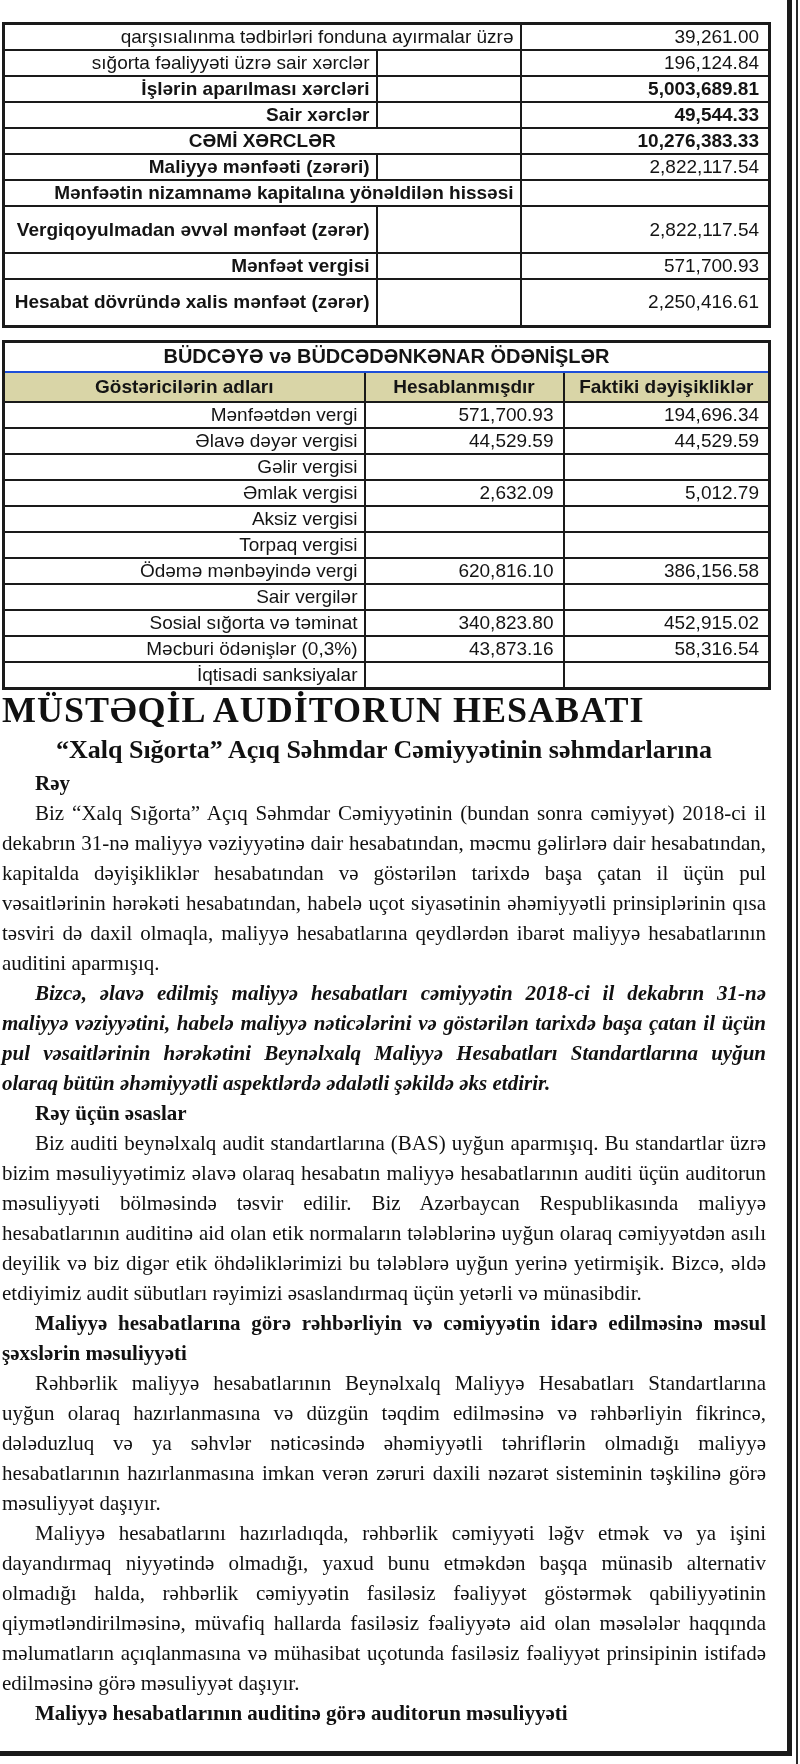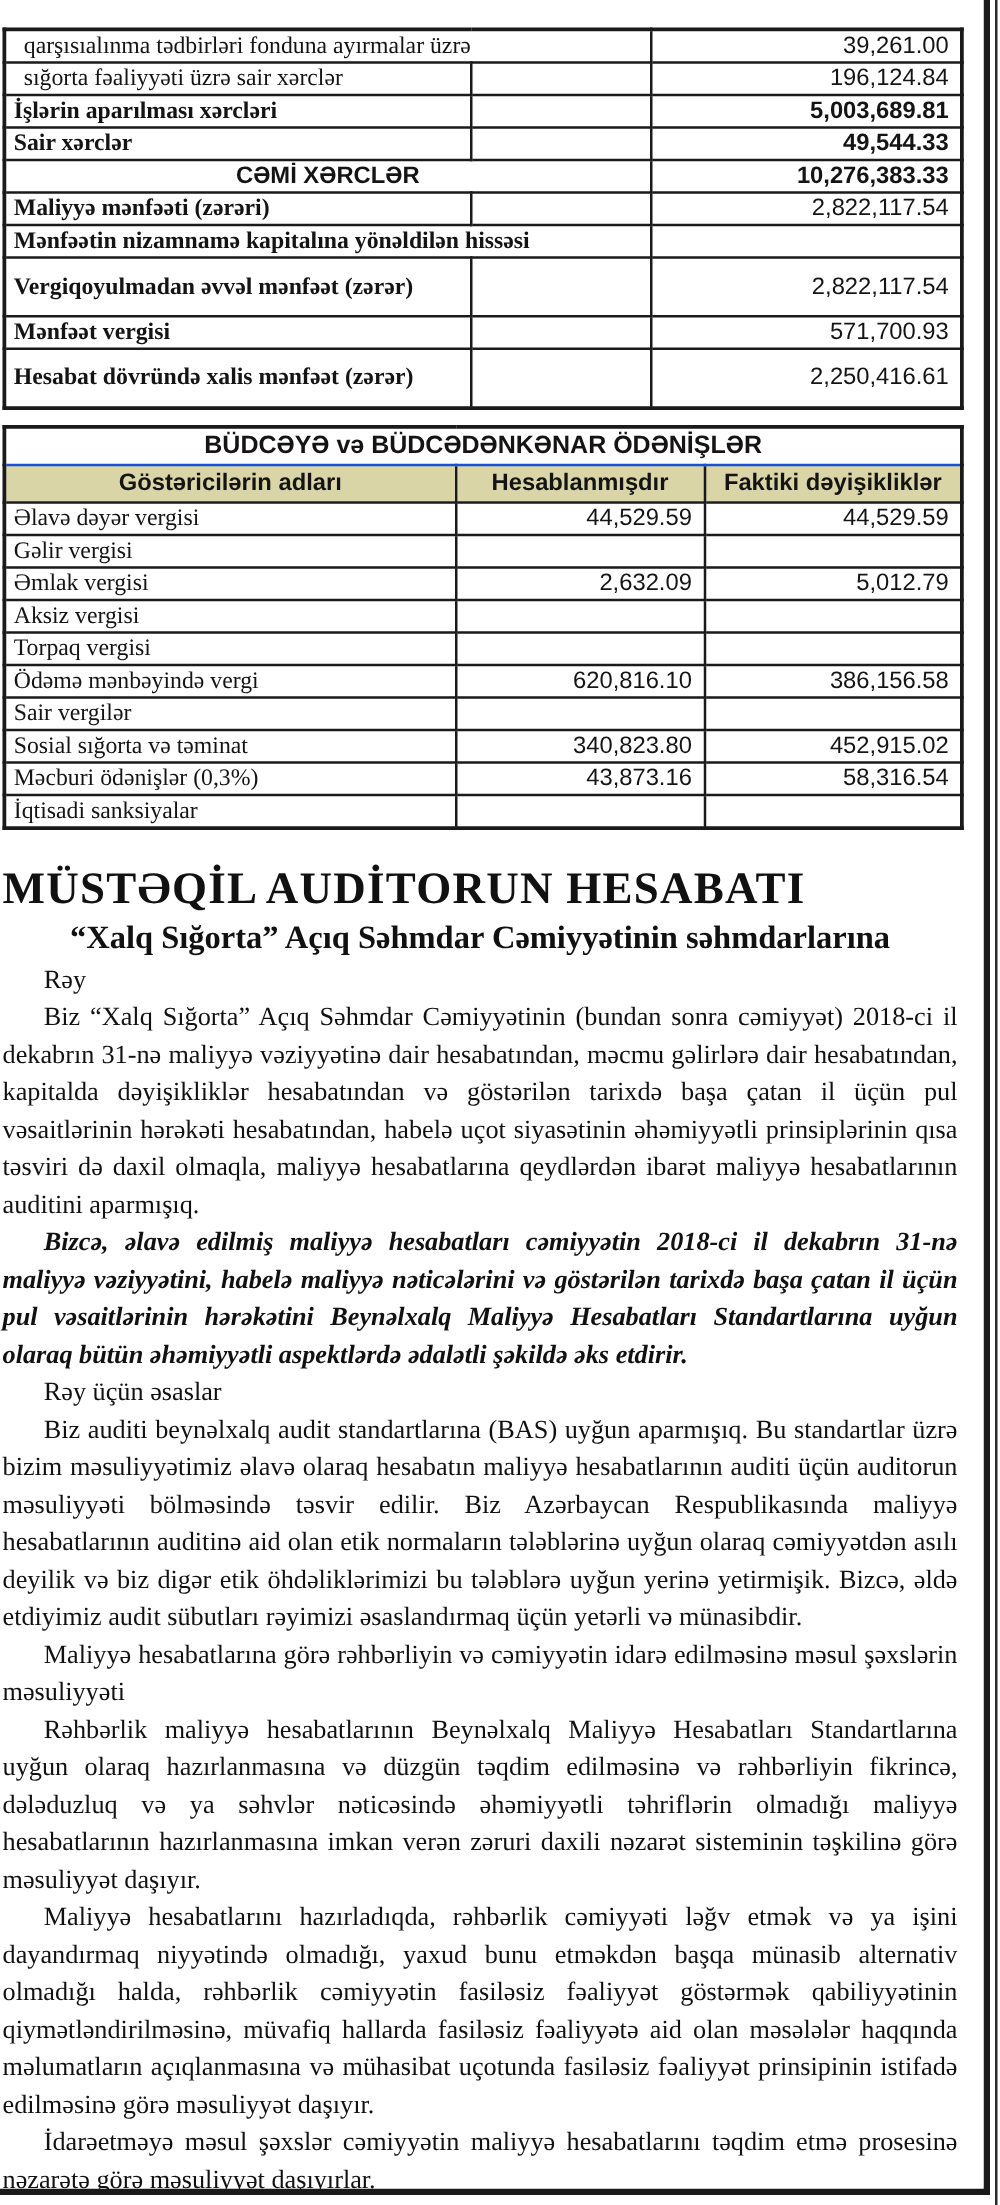--- a/index.html
+++ b/index.html
@@ -9,42 +9,42 @@
   }
   
   .frame-right-thick{position:absolute;left:787px;top:0;width:5px;height:1756px;background:#1a1a1a;}
   .frame-right-thin{position:absolute;left:796px;top:0;width:2px;height:1764px;background:#2a2a2a;}
   .frame-bottom-thick{position:absolute;left:0;top:1751px;width:792px;height:5px;background:#1a1a1a;}
   
   table{border-collapse:collapse;table-layout:fixed;position:absolute;background:#fff;}
   td,th{border:2px solid #1a1a1a;font-size:19px;padding:1px 6px;overflow:hidden;vertical-align:middle;}
   .tbl1{left:2px;top:22px;width:766px;border:3px solid #1a1a1a;}
   .tbl2{left:2px;top:340px;width:766px;border:3px solid #1a1a1a;}
-  .lbl{text-align:left;font-family:Liberation Serif, serif;}
+  .lbl{text-align:right;}
   .val{text-align:right;padding-right:9px;}
   .b{font-weight:bold;}
   .indent td.lbl{padding-left:14px;font-weight:normal;}
   .center{text-align:center;}
   .tbl2 .title-row td{font-weight:bold;text-align:center;font-size:20px;border-bottom:2px solid #1d4ed8;}
   .tbl2 th{background:#d9d5a7;font-weight:bold;text-align:center;font-size:19px;}
   
   .report{
     position:absolute;left:2px;top:690px;width:764px;
     font-family:"Liberation Serif",serif;font-size:21px;line-height:30px;
     text-align:justify;color:#111;
   }
   .report-title{
     font-size:36px;line-height:40px;font-weight:bold;text-align:left;
     letter-spacing:1px;margin:0 0 4px 0;
   }
   .report-subtitle{
     font-size:26px;line-height:32px;font-weight:bold;text-align:center;margin:0 0 2px 0;
   }
   .report p{margin:0;text-indent:33px;}
-  .report .hdg{font-weight:normal;}
+  .report .hdg{font-weight:bold;}
   .report .bi{font-weight:bold;font-style:italic;}
 </style>
 </head>
 <body>
 
 <table class="tbl1">
   <colgroup>
       <col style="width:373px">
       <col style="width:144px">
       <col style="width:249px">
@@ -109,20 +109,25 @@
   <tbody>
       <tr class="title-row" style="height:30px">
     <td colspan="3">BÜDCƏYƏ və BÜDCƏDƏNKƏNAR ÖDƏNİŞLƏR</td>
   </tr>
   <tr style="height:30px">
     <th>Göstəricilərin adları</th>
     <th>Hesablanmışdır</th>
     <th>Faktiki dəyişikliklər</th>
   </tr>
   <tr style="height:25px">
+    <td class="lbl">Mənfəətdən vergi</td>
+    <td class="val">571,700.93</td>
+    <td class="val">194,696.34</td>
+  </tr>
+  <tr style="height:25px">
     <td class="lbl">Əlavə dəyər vergisi</td>
     <td class="val">44,529.59</td>
     <td class="val">44,529.59</td>
   </tr>
   <tr style="height:25px">
     <td class="lbl">Gəlir vergisi</td>
     <td class="val"></td>
     <td class="val"></td>
   </tr>
   <tr style="height:25px">
@@ -172,20 +177,19 @@
   <div class="report-title">MÜSTƏQİL AUDİTORUN HESABATI</div>
   <div class="report-subtitle">“Xalq Sığorta” Açıq Səhmdar Cəmiyyətinin səhmdarlarına</div>
   <p class="hdg">Rəy</p>
   <p>Biz “Xalq Sığorta” Açıq Səhmdar Cəmiyyətinin (bundan sonra cəmiyyət) 2018-ci il dekabrın 31-nə maliyyə vəziyyətinə dair hesabatından, məcmu gəlirlərə dair hesabatından, kapitalda dəyişikliklər hesabatından və göstərilən tarixdə başa çatan il üçün pul vəsaitlərinin hərəkəti hesabatından, habelə uçot siyasətinin əhəmiyyətli prinsiplərinin qısa təsviri də daxil olmaqla, maliyyə hesabatlarına qeydlərdən ibarət maliyyə hesabatlarının auditini aparmışıq.</p>
   <p class="bi">Bizcə, əlavə edilmiş maliyyə hesabatları cəmiyyətin 2018-ci il dekabrın 31-nə maliyyə vəziyyətini, habelə maliyyə nəticələrini və göstərilən tarixdə başa çatan il üçün pul vəsaitlərinin hərəkətini Beynəlxalq Maliyyə Hesabatları Standartlarına uyğun olaraq bütün əhəmiyyətli aspektlərdə ədalətli şəkildə əks etdirir.</p>
   <p class="hdg">Rəy üçün əsaslar</p>
   <p>Biz auditi beynəlxalq audit standartlarına (BAS) uyğun aparmışıq. Bu standartlar üzrə bizim məsuliyyətimiz əlavə olaraq hesabatın maliyyə hesabatlarının auditi üçün auditorun məsuliyyəti bölməsində təsvir edilir. Biz Azərbaycan Respublikasında maliyyə hesabatlarının auditinə aid olan etik normaların tələblərinə uyğun olaraq cəmiyyətdən asılı deyilik və biz digər etik öhdəliklərimizi bu tələblərə uyğun yerinə yetirmişik. Bizcə, əldə etdiyimiz audit sübutları rəyimizi əsaslandırmaq üçün yetərli və münasibdir.</p>
   <p class="hdg">Maliyyə hesabatlarına görə rəhbərliyin və cəmiyyətin idarə edilməsinə məsul şəxslərin məsuliyyəti</p>
   <p>Rəhbərlik maliyyə hesabatlarının Beynəlxalq Maliyyə Hesabatları Standartlarına uyğun olaraq hazırlanmasına və düzgün təqdim edilməsinə və rəhbərliyin fikrincə, dələduzluq və ya səhvlər nəticəsində əhəmiyyətli təhriflərin olmadığı maliyyə hesabatlarının hazırlanmasına imkan verən zəruri daxili nəzarət sisteminin təşkilinə görə məsuliyyət daşıyır.</p>
   <p>Maliyyə hesabatlarını hazırladıqda, rəhbərlik cəmiyyəti ləğv etmək və ya işini dayandırmaq niyyətində olmadığı, yaxud bunu etməkdən başqa münasib alternativ olmadığı halda, rəhbərlik cəmiyyətin fasiləsiz fəaliyyət göstərmək qabiliyyətinin qiymətləndirilməsinə, müvafiq hallarda fasiləsiz fəaliyyətə aid olan məsələlər haqqında məlumatların açıqlanmasına və mühasibat uçotunda fasiləsiz fəaliyyət prinsipinin istifadə edilməsinə görə məsuliyyət daşıyır.</p>
-  <p>İdarəetməyə məsul şəxslər cəmiyyətin maliyyə hesabatlarını təqdim etmə prosesinə nəzarətə görə məsuliyyət daşıyırlar.</p>
   <p class="hdg">Maliyyə hesabatlarının auditinə görə auditorun məsuliyyəti</p>
 
 </div>
 
 <div class="frame-right-thick"></div>
 <div class="frame-right-thin"></div>
 <div class="frame-bottom-thick"></div>
 
 </body></html>

